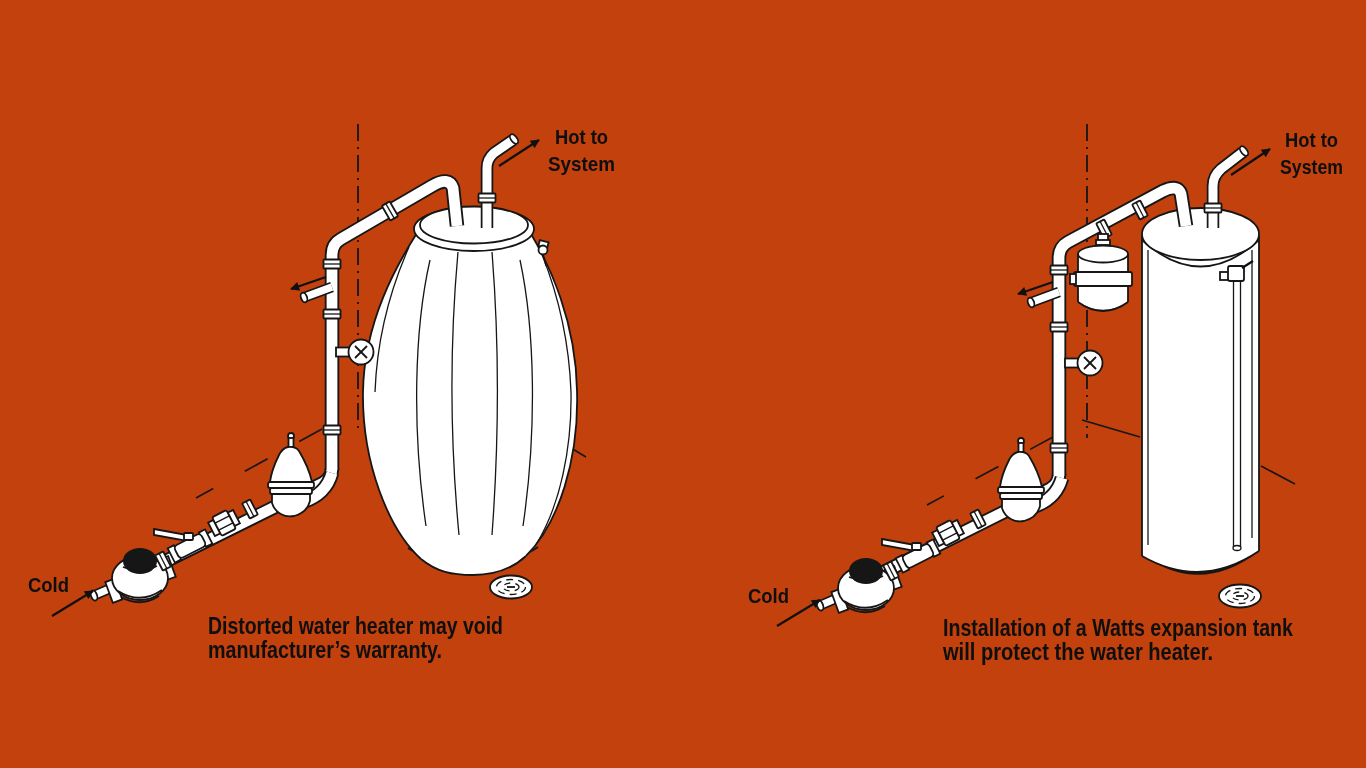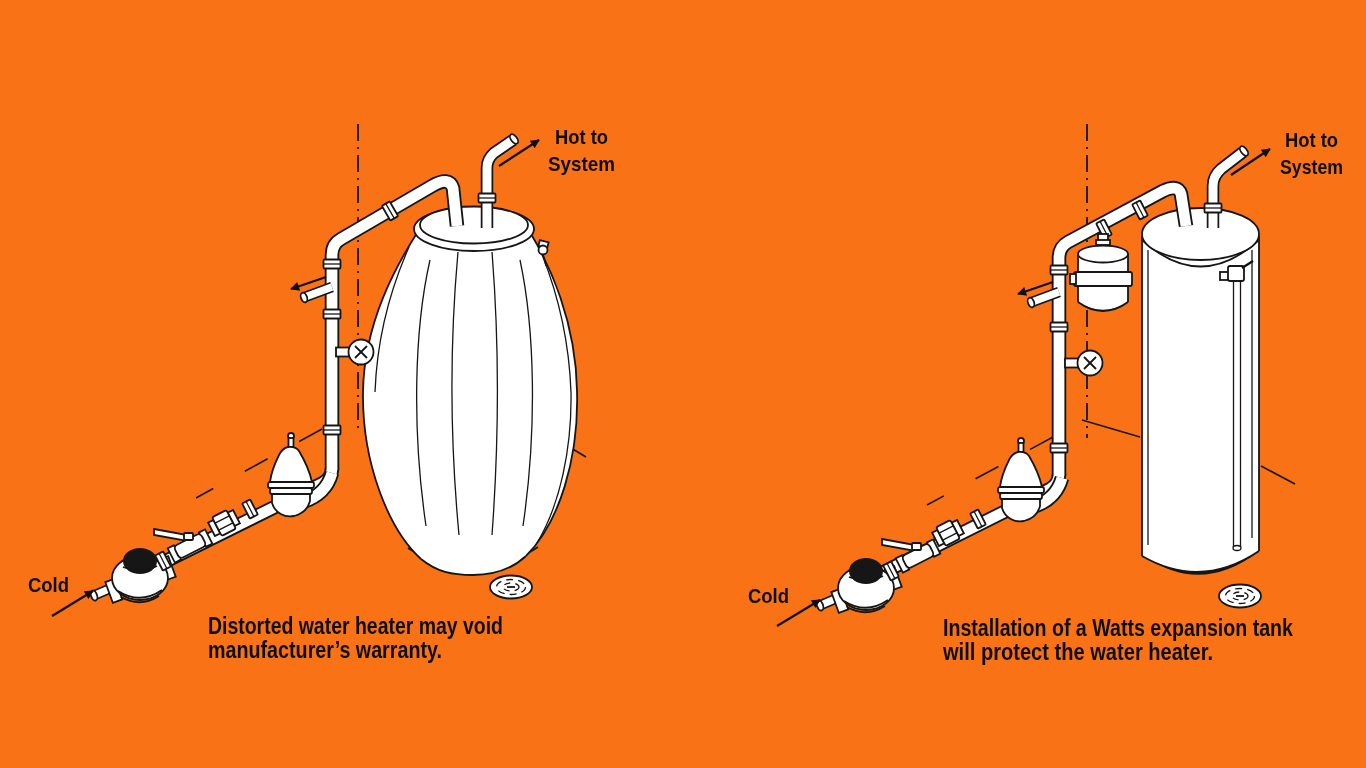--- a/index.html
+++ b/index.html
@@ -1,16 +1,16 @@
 <!DOCTYPE html>
 <html><head>
 <meta charset="utf-8">
 <style>
   html,body{margin:0;padding:0;background:#ffffff;}
-  .stage{position:relative;width:1366px;height:768px;background:#f97316;overflow:hidden;}
+  .stage{position:relative;width:1366px;height:768px;background:#c2410c;overflow:hidden;}
   svg{display:block;}
   .w{fill:#ffffff;stroke:#161616;stroke-width:1.8;}
   .ln{fill:none;stroke:#161616;stroke-width:1.8;}
   .thin{fill:none;stroke:#161616;stroke-width:1.3;}
   .po{fill:none;stroke:#161616;stroke-width:14.5;stroke-linejoin:round;}
   .pi{fill:none;stroke:#ffffff;stroke-width:10.8;stroke-linejoin:round;}
   .po2{fill:none;stroke:#161616;stroke-width:10.5;stroke-linejoin:round;}
   .pi2{fill:none;stroke:#ffffff;stroke-width:7.2;stroke-linejoin:round;}
   .po3{fill:none;stroke:#161616;stroke-width:12.5;stroke-linejoin:round;}
   .pi3{fill:none;stroke:#ffffff;stroke-width:9;stroke-linejoin:round;}

